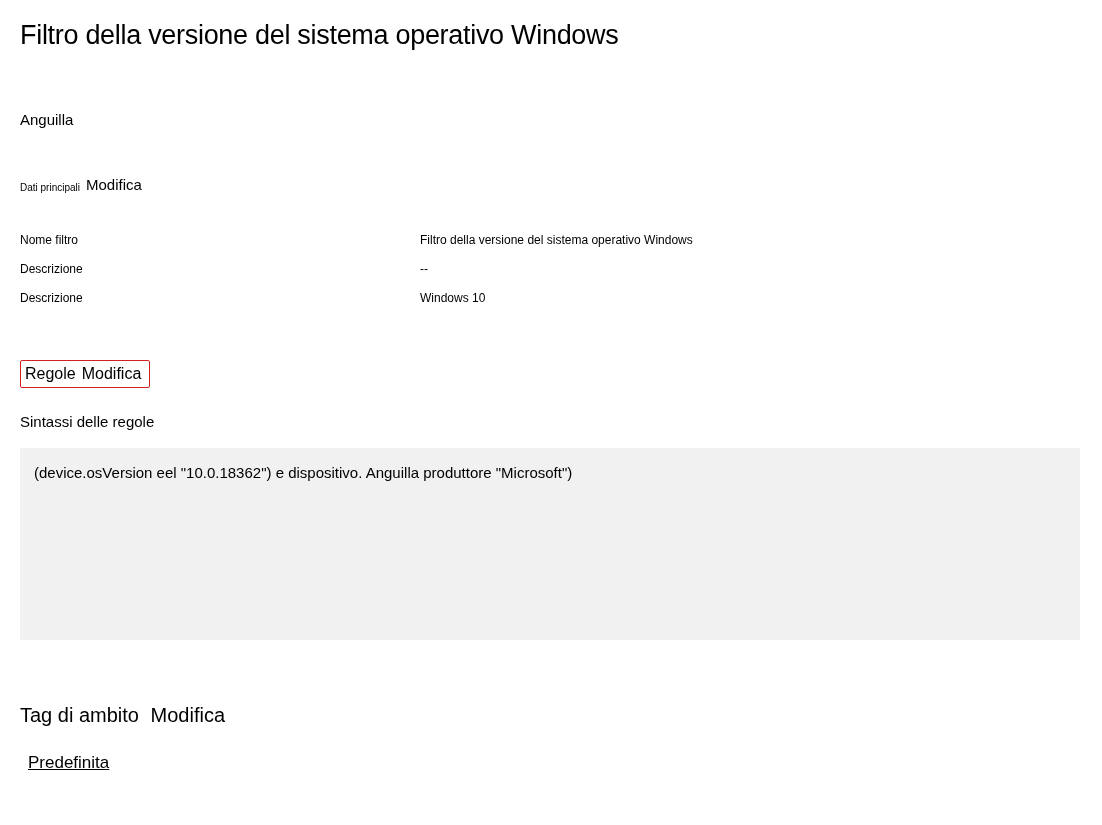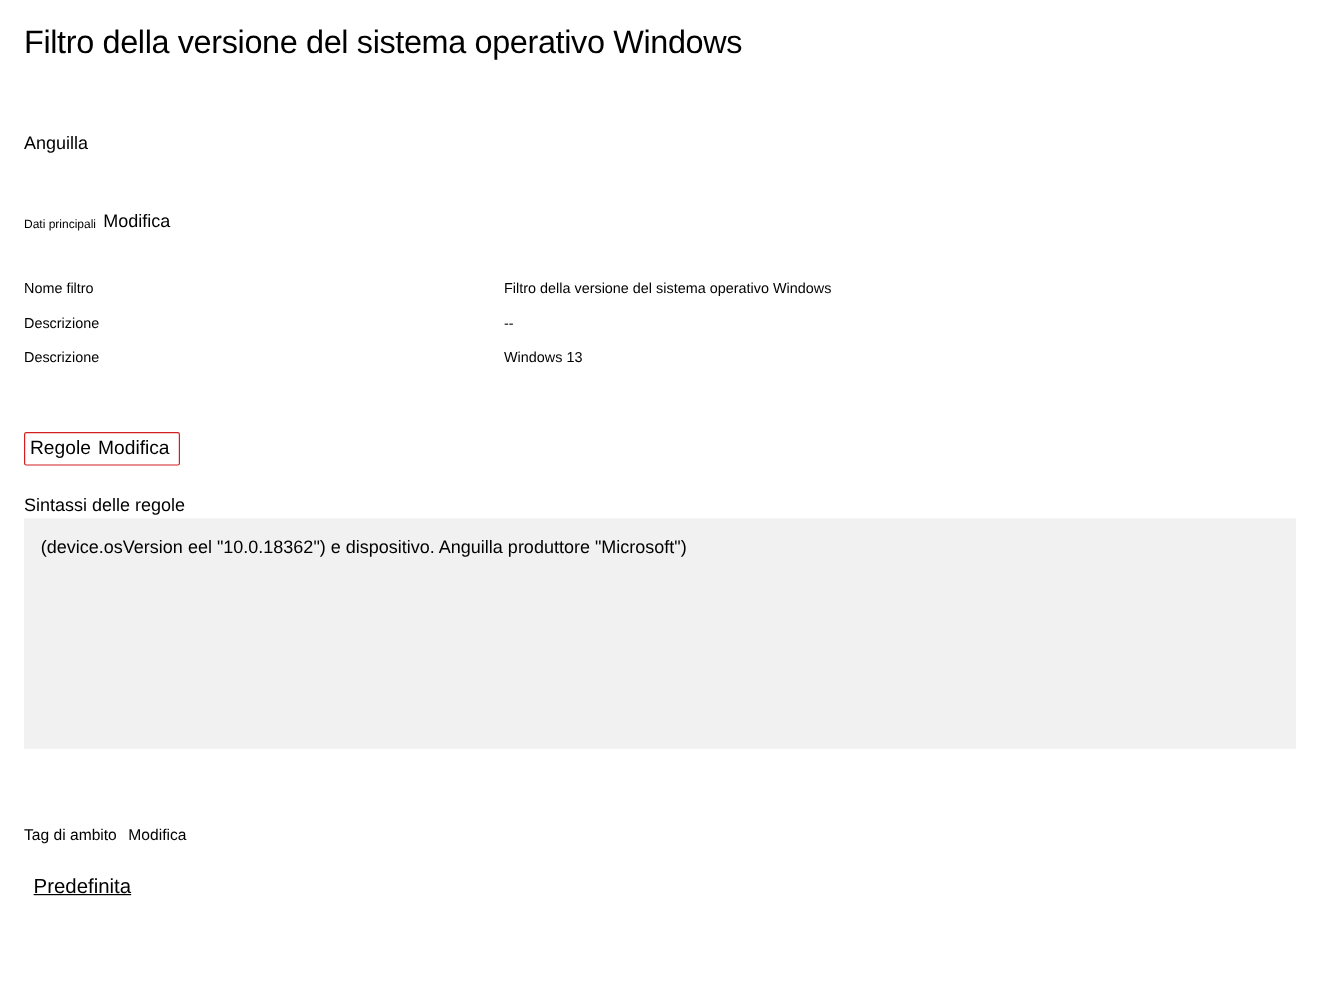--- a/index.html
+++ b/index.html
@@ -64,32 +64,32 @@
     }
     .rules-header .lbl {
       font-weight: 400;
       margin-right: 6px;
     }
     .rules-header .edit {
       font-weight: 400;
     }
     .subheading {
       font-size: 15px;
-      margin-bottom: 2px;
+      margin-bottom: 18px;
     }
     .syntax-box {
       background: #f1f1f1;
       width: 1060px;
       height: 192px;
       padding: 16px 14px;
       font-size: 15px;
       color: #000;
     }
     .scope-row {
-      font-size: 13px;
+      font-size: 20px;
       margin-top: 64px;
       margin-bottom: 26px;
     }
     .scope-row .lbl {
       margin-right: 6px;
     }
     .scope-val {
       font-size: 17px;
       padding-left: 8px;
       text-decoration: underline;
@@ -112,21 +112,21 @@
 <div class="kv-row">
   <div class="kv-key">Nome filtro</div>
   <div class="kv-val">Filtro della versione del sistema operativo Windows</div>
 </div>
 <div class="kv-row">
   <div class="kv-key">Descrizione</div>
   <div class="kv-val">--</div>
 </div>
 <div class="kv-row">
   <div class="kv-key">Descrizione</div>
-  <div class="kv-val">Windows 13</div>
+  <div class="kv-val">Windows 10</div>
 </div>
 
 <div class="rules-header">
   <span class="lbl">Regole</span>
   <span class="edit">Modifica</span>
 </div>
 
 <div class="subheading">Sintassi delle regole</div>
 
 <div class="syntax-box">

